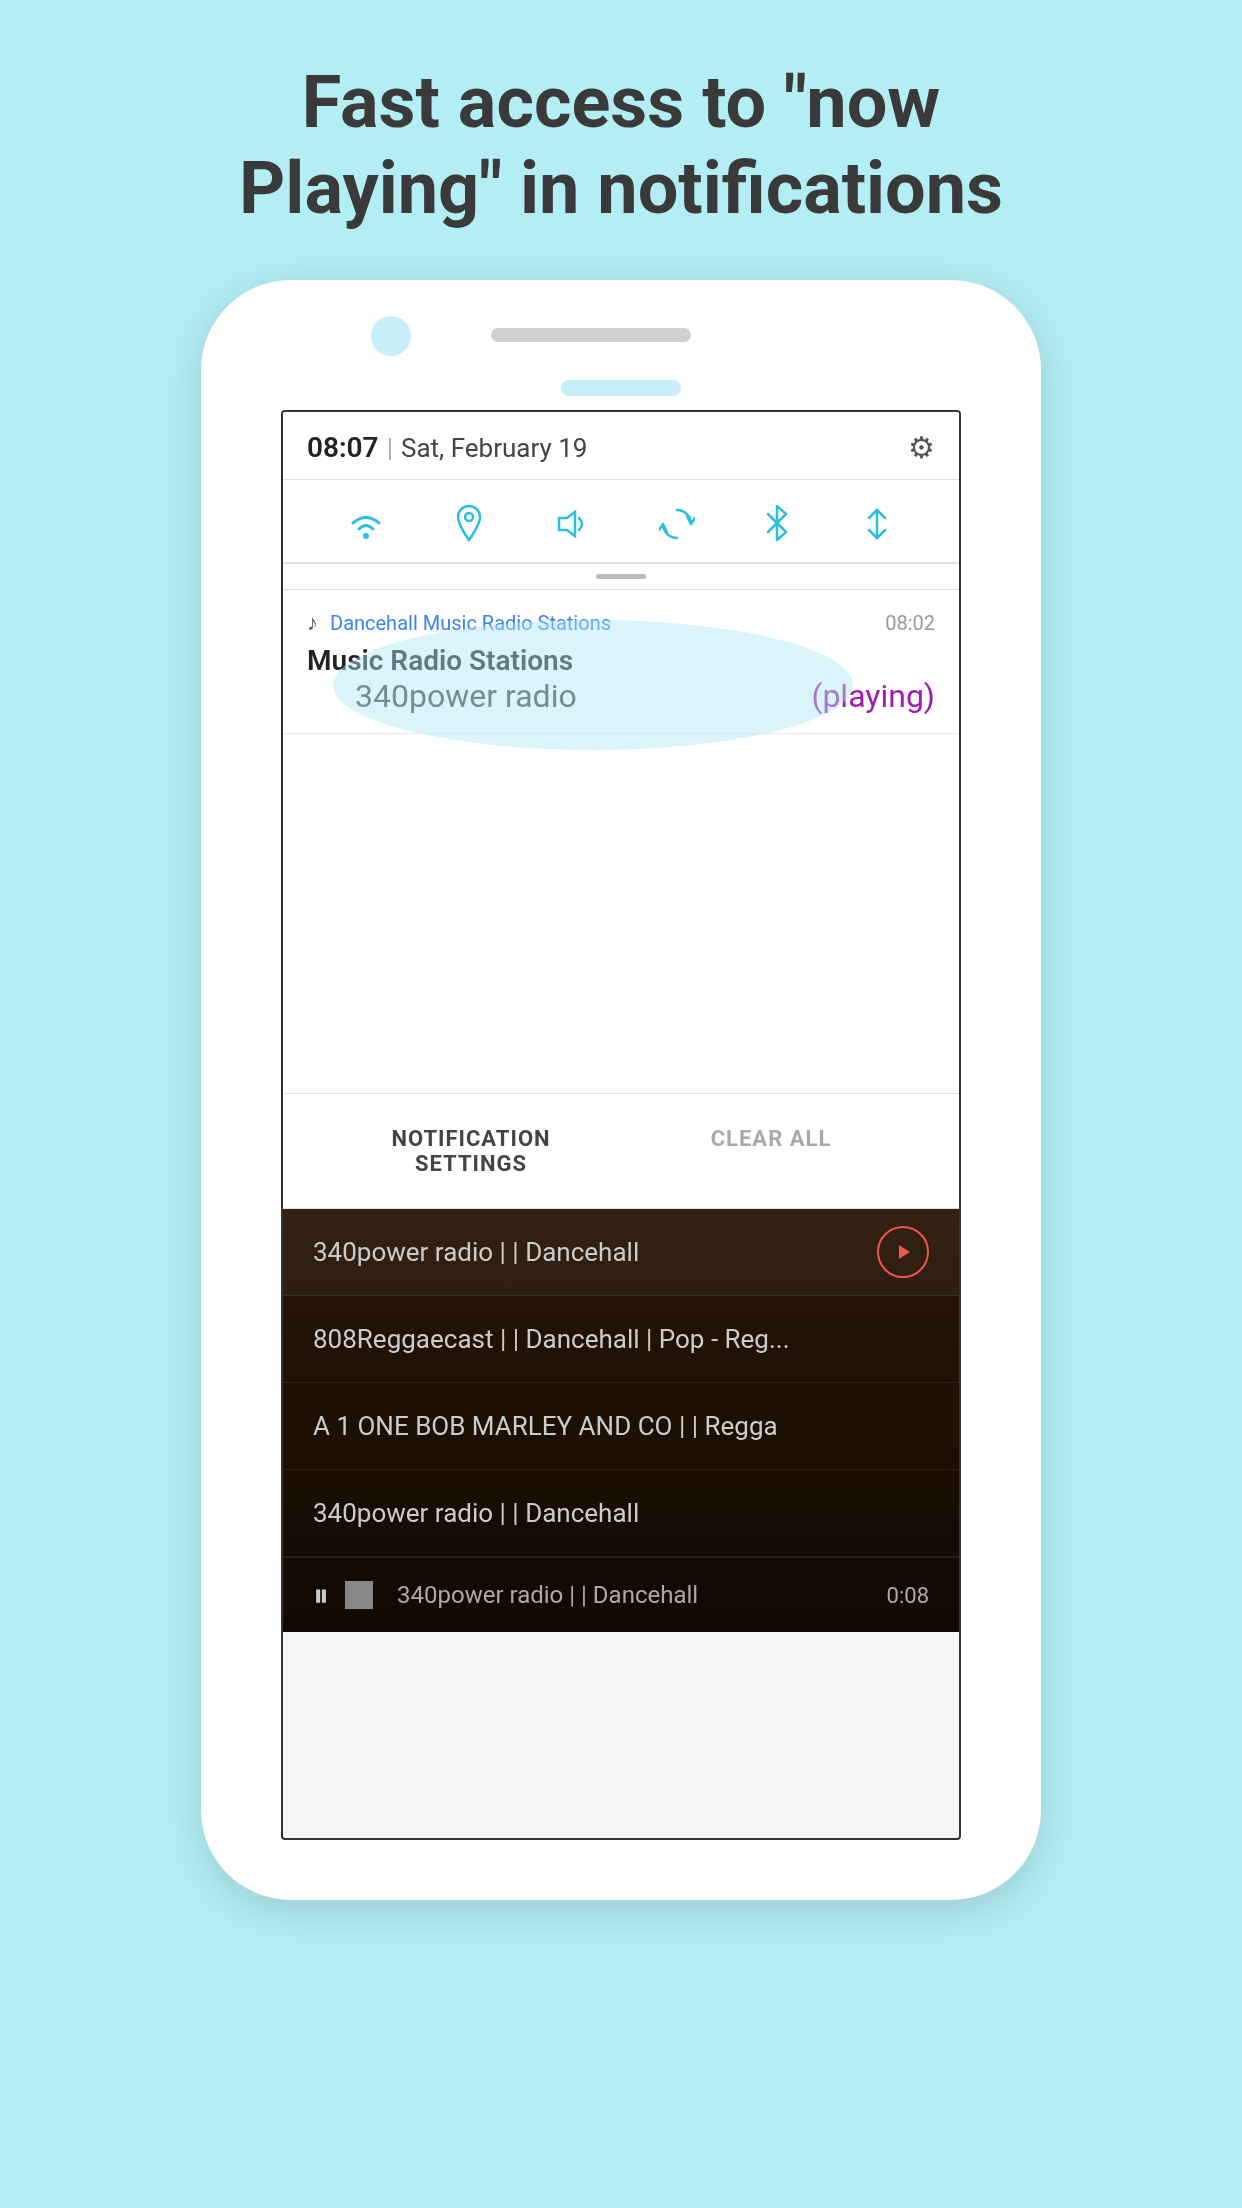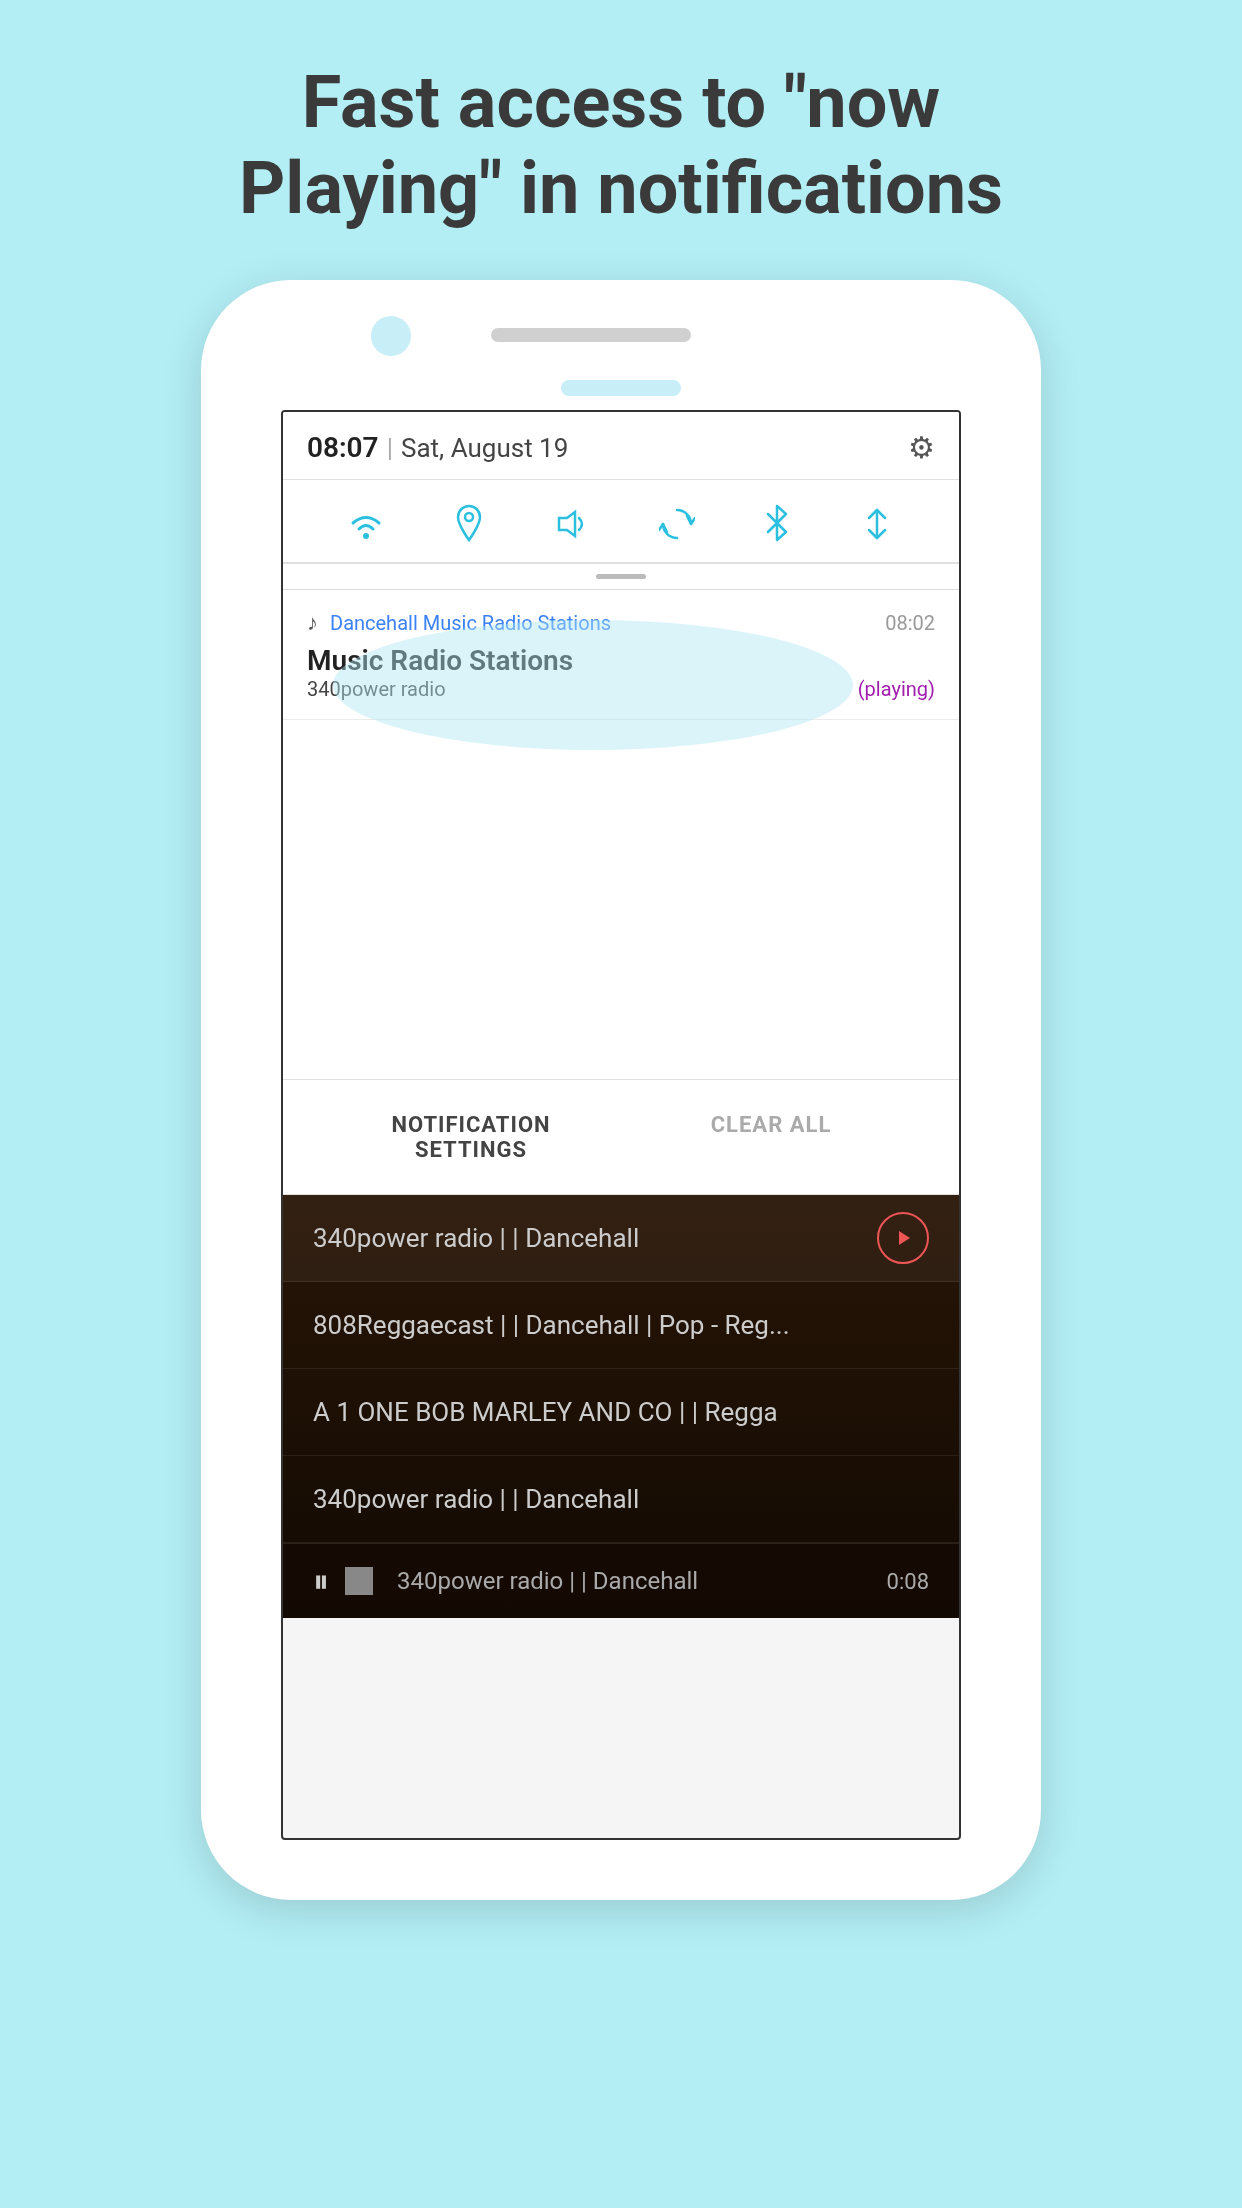--- a/index.html
+++ b/index.html
@@ -166,24 +166,25 @@
       color: #999;
     }
 
     .notif-title {
       font-size: 28px;
       font-weight: 600;
       color: #222;
     }
 
     .notif-subtitle {
-      font-size: 20px;
+      font-size: 32px;
       color: #444;
       display: flex;
       align-items: center;
+      margin-left: 48px;
     }
 
     .notif-playing {
       margin-left: auto;
       color: #a21caf;
     }
 
     
     .notif-highlight {
       position: absolute;
@@ -306,21 +307,21 @@
   <div class="phone-camera"></div>
   <div class="phone-speaker"></div>
   <div class="phone-home"></div>
 
   <div class="phone-screen">
 
     <div class="status-bar">
       <div style="display:flex;align-items:center;">
         <span class="status-time">08:07</span>
         <span class="status-separator">|</span>
-        <span class="status-date">Sat, August 19</span>
+        <span class="status-date">Sat, February 19</span>
       </div>
       <span class="status-gear">⚙</span>
     </div>
 
     <div class="quick-settings">
 
       <span class="qs-icon">
         <svg width="38" height="32" viewBox="0 0 38 32" fill="none">
           <path d="M19 28 L19 28" stroke="#2cc0e0" stroke-width="4" stroke-linecap="round"></path>
           <path d="M12 21 Q19 14 26 21" stroke="#2cc0e0" stroke-width="3" fill="none" stroke-linecap="round"></path>

